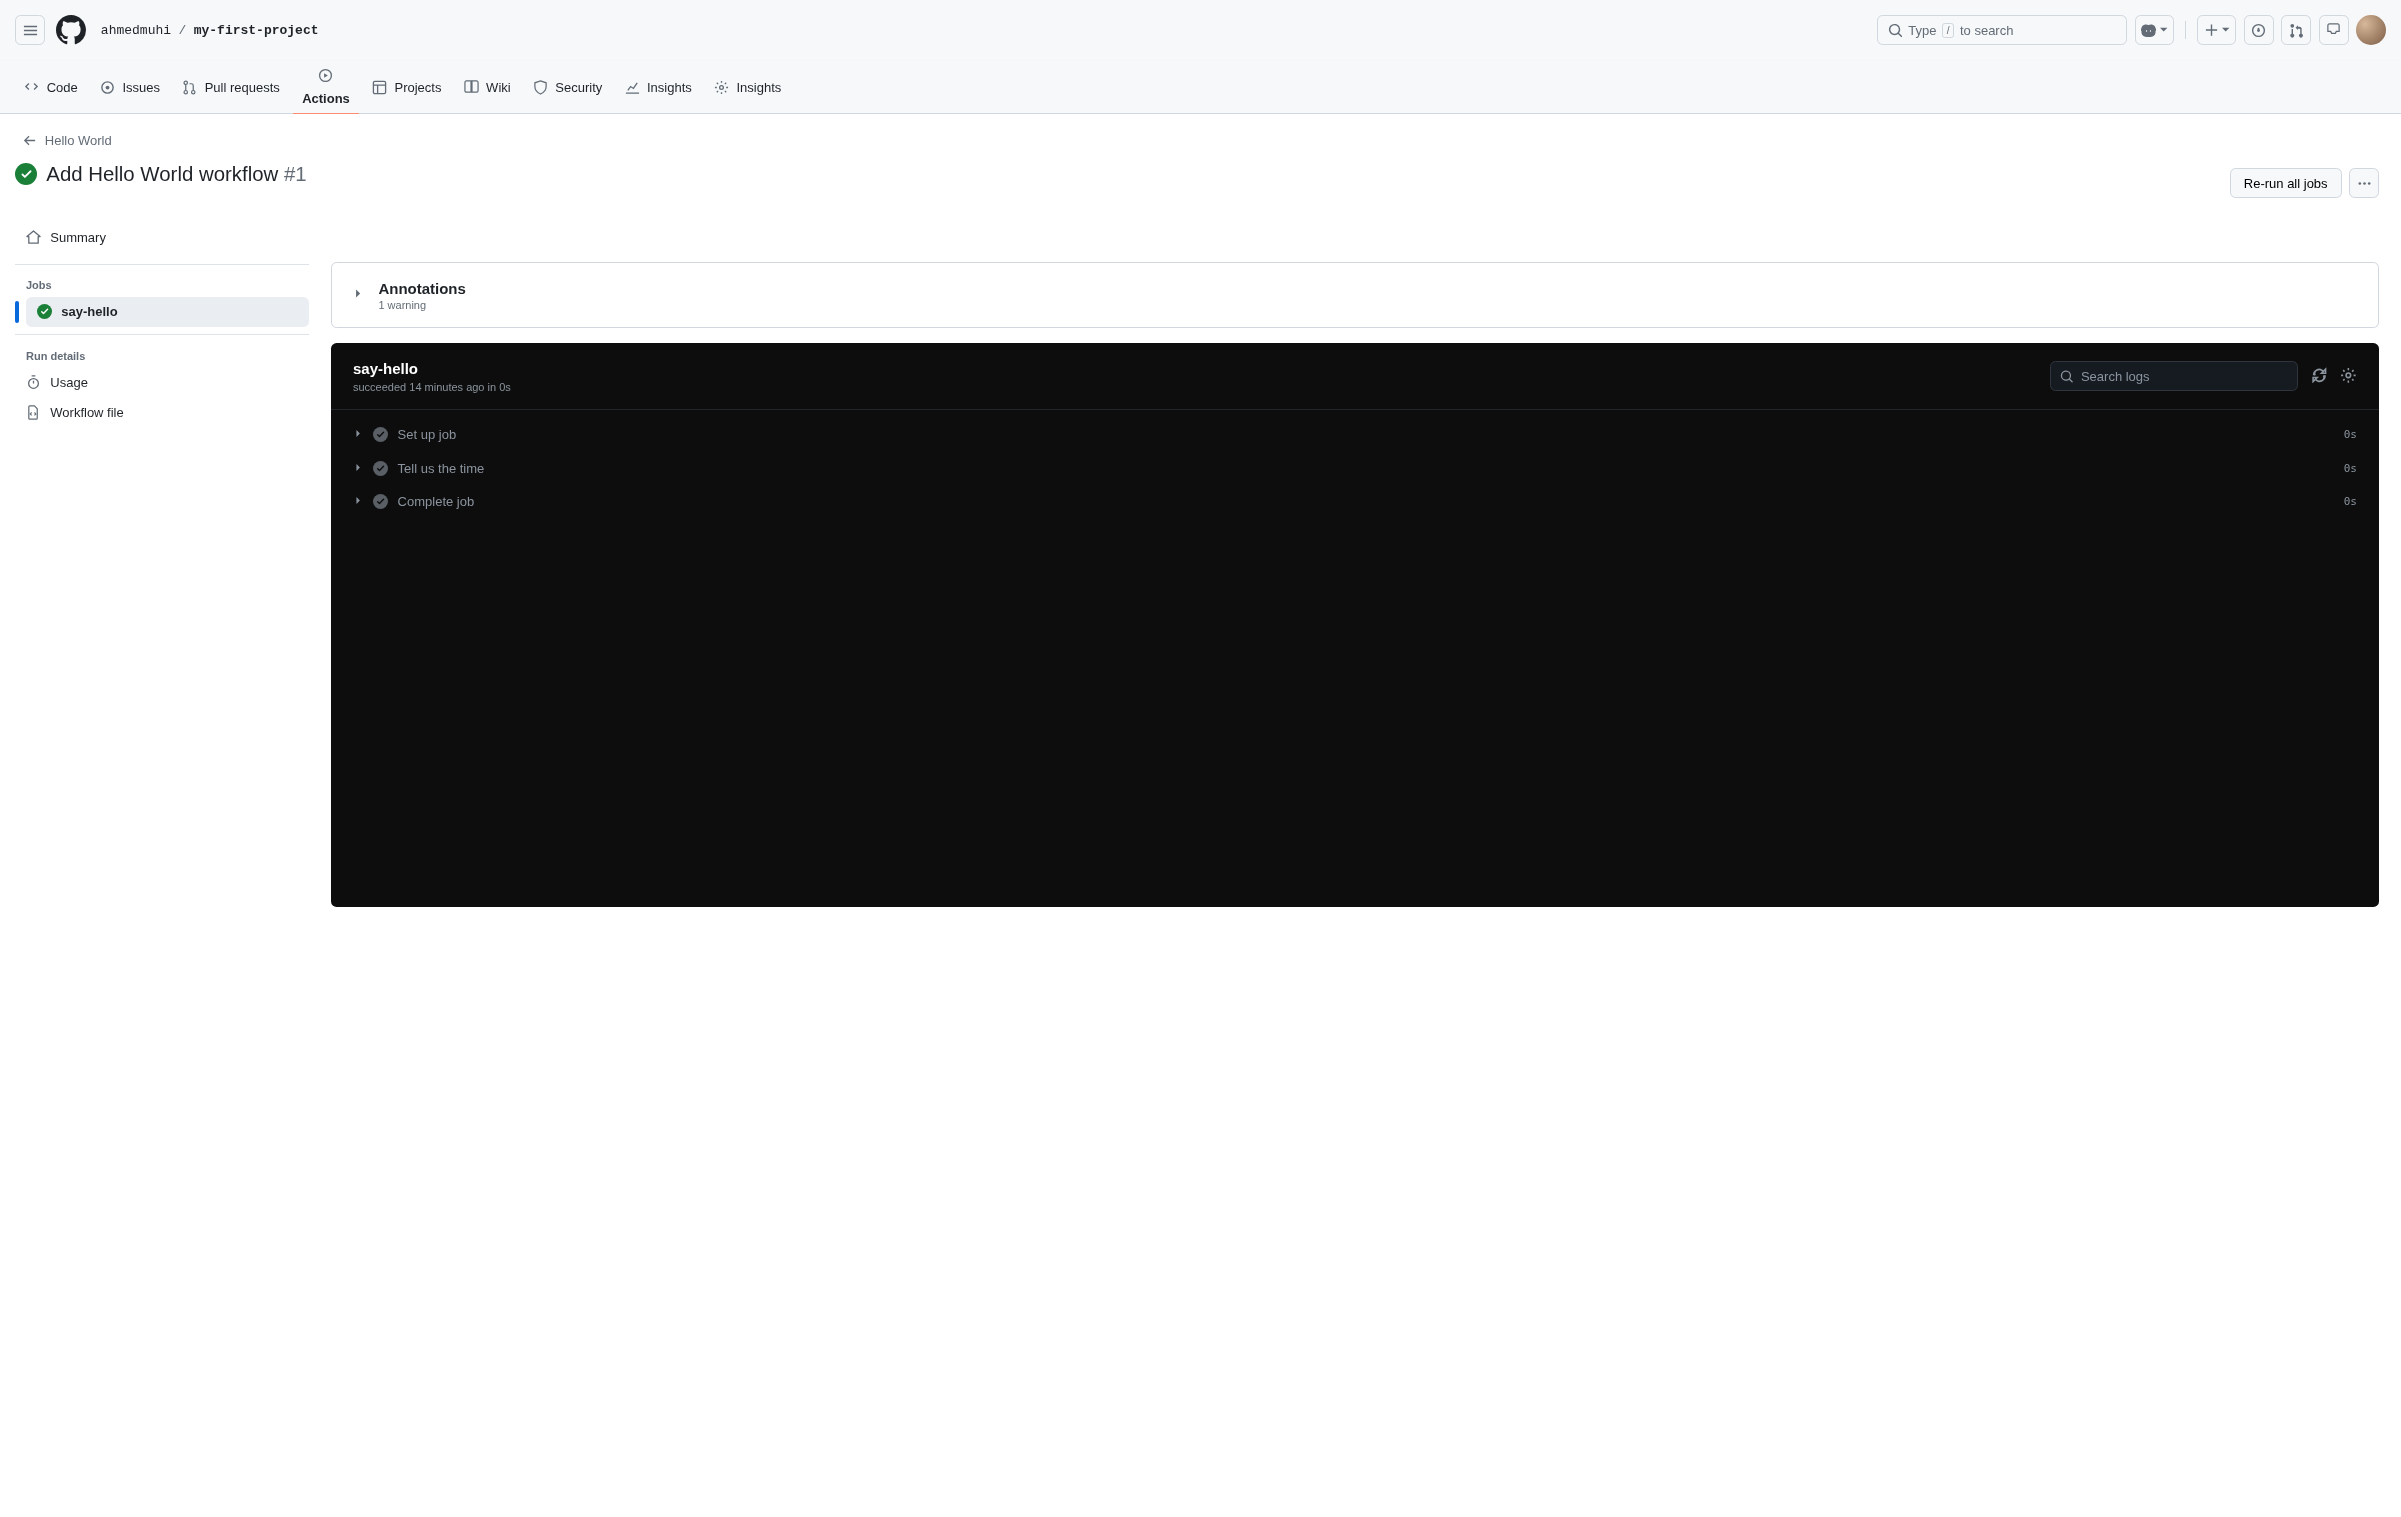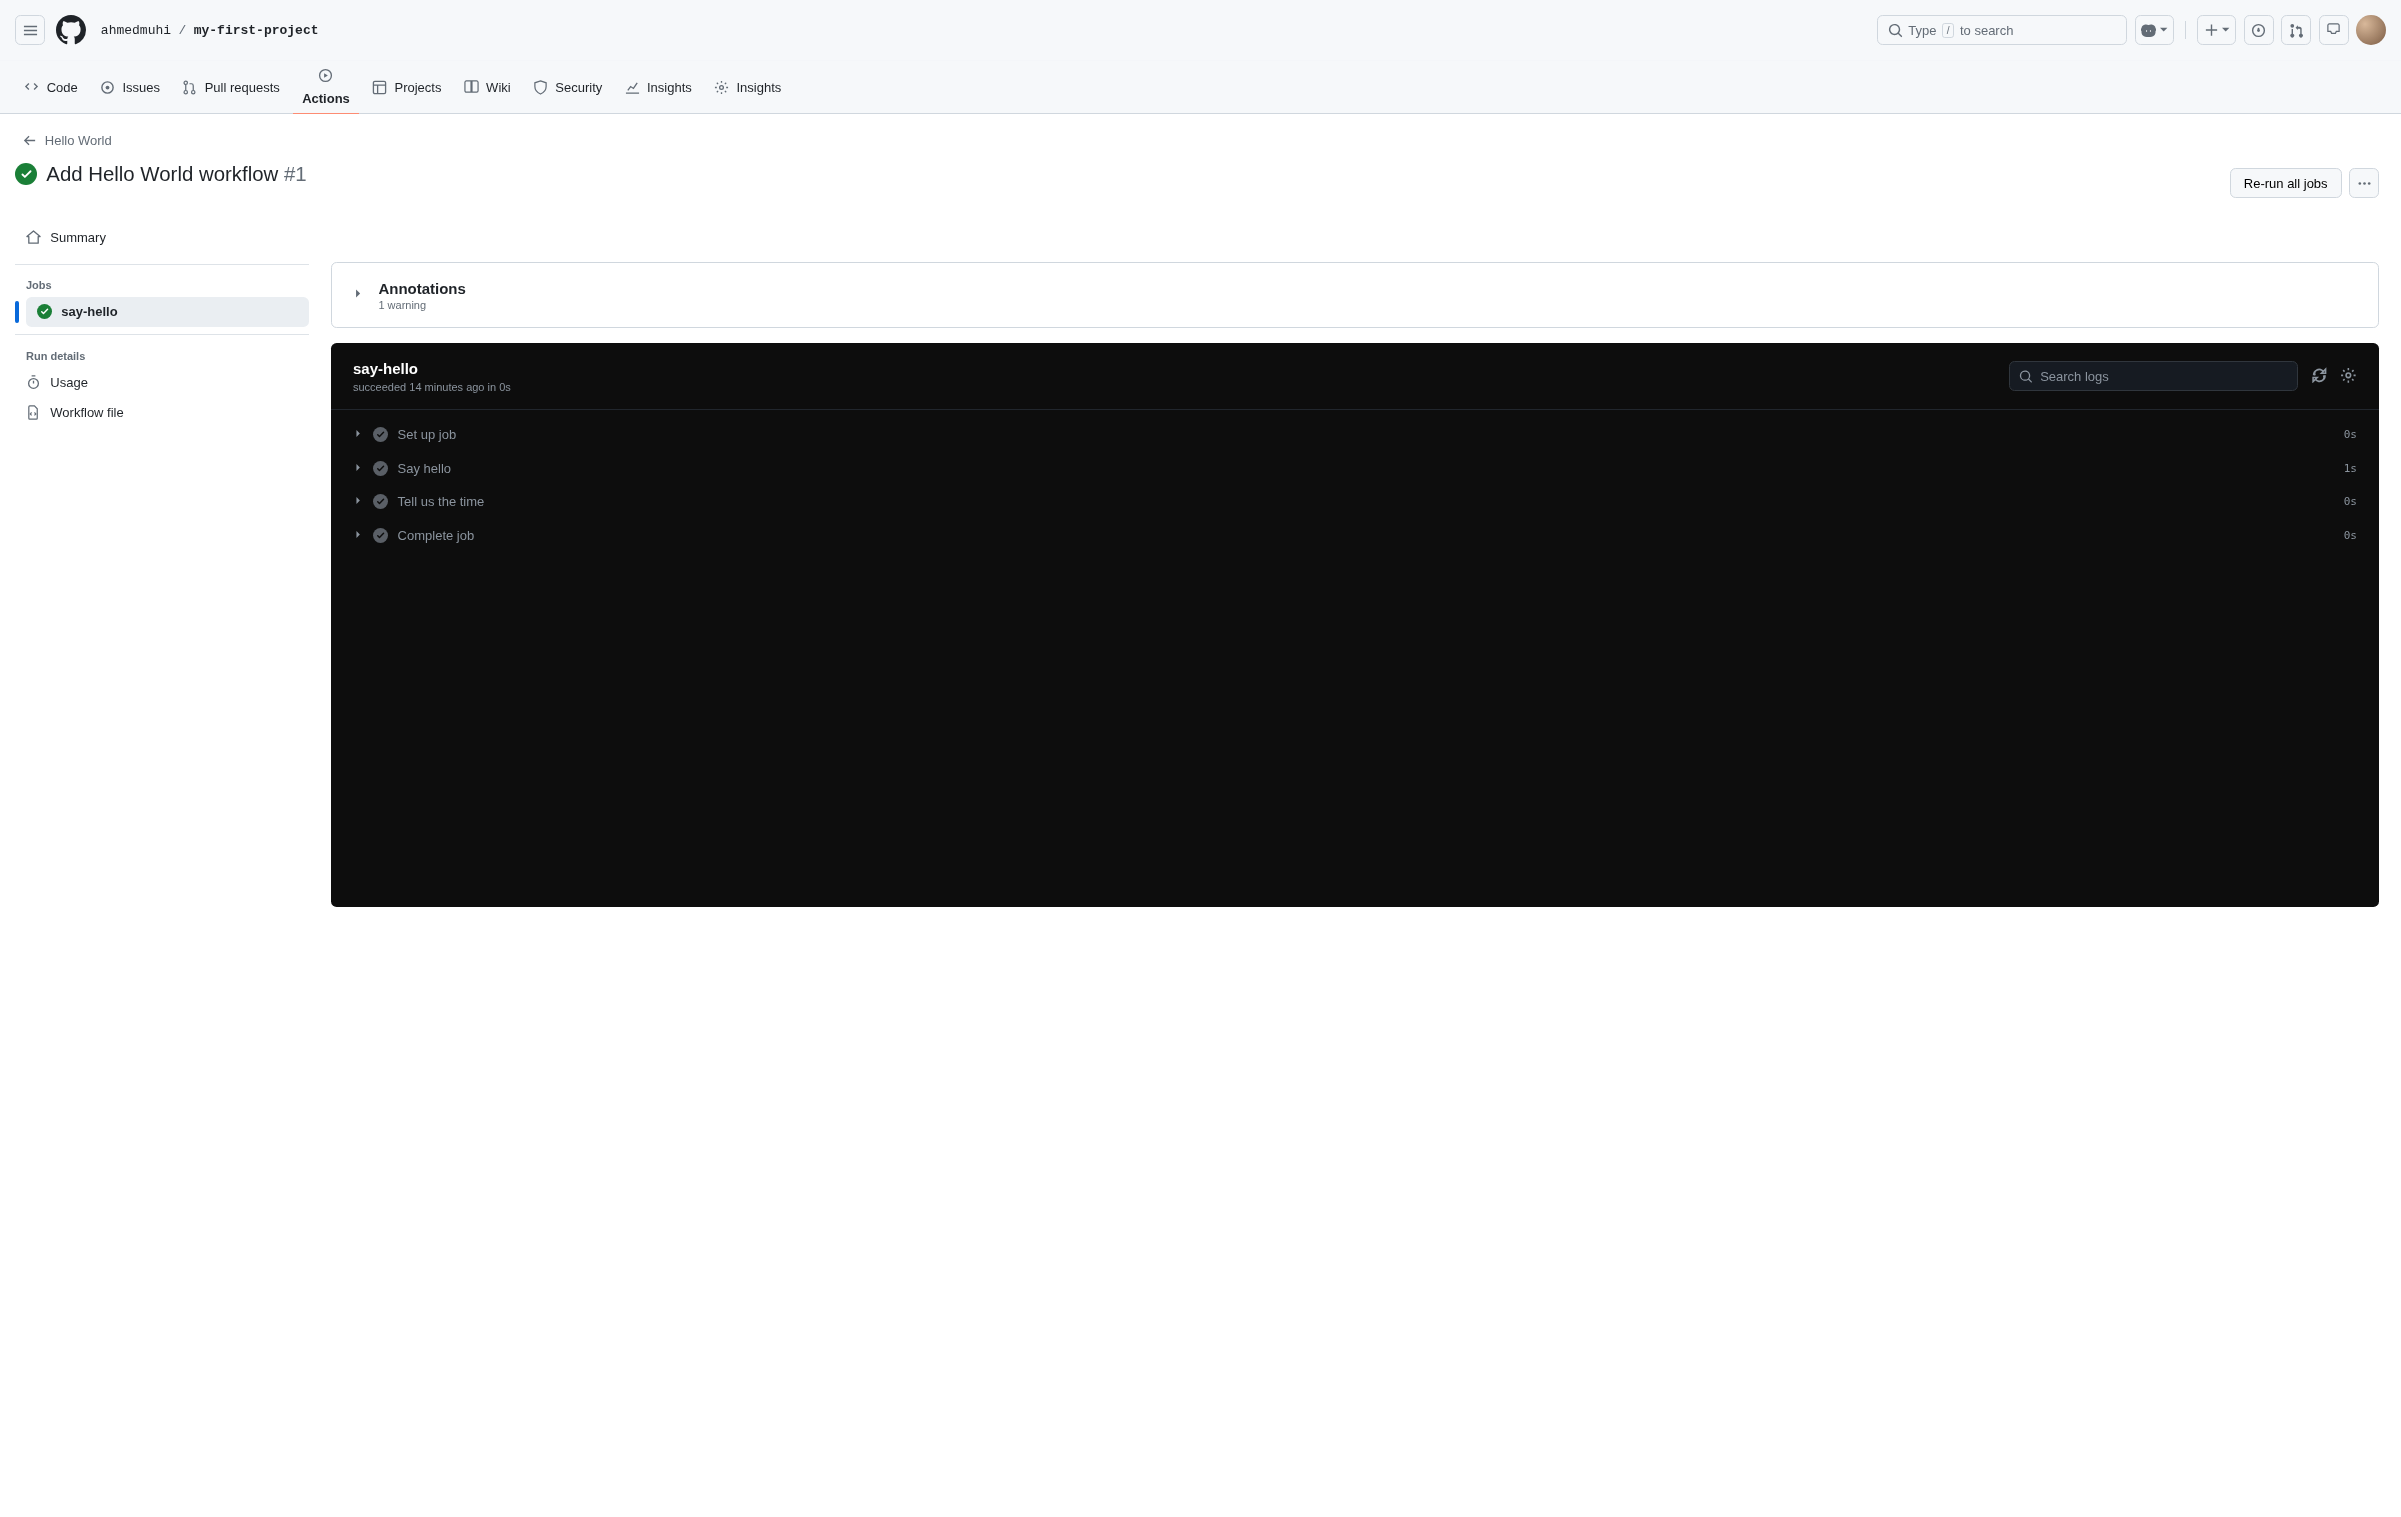--- a/index.html
+++ b/index.html
@@ -205,21 +205,21 @@
     }
     .log-header {
       display:flex; align-items:center; padding: 16.7px 22px;
       border-bottom: 0.9px solid #21262d;
     }
     .log-title { font-size:15px; font-weight:600; color:#fff;}
     .log-sub { font-size:11px; color:#8b949e; margin-top:3.7px;}
     .log-header-right { margin-left:auto; display:flex; gap:13px; align-items:center;}
     .log-search {
       background:#161b22; border:0.9px solid #30363d; border-radius:5.6px;
-      width: 289px; height:30px; display:flex; align-items:center;
+      width: 248px; height:30px; display:flex; align-items:center;
       padding:0 9.3px; gap:7.4px;
     }
     .log-search svg { width:15px;height:15px;fill:#8b949e;}
     .log-search input {
       background:transparent; border:none; outline:none; color:#e6edf3;
       font-size:13px; width:100%;
     }
     .log-search input::placeholder { color:#8b949e;}
     .log-ctrl svg { width:16.7px;height:16.7px;fill:#8b949e; cursor:pointer;}
 
@@ -506,32 +506,20 @@
           </div>
           <div class="step-row">
     <span class="step-chev"><svg viewBox="0 0 16 16">
                 <path d="M5 3l5 5-5 5z"></path>
               </svg></span>
     <span class="step-status">
               <svg viewBox="0 0 16 16">
                 <path d="M13 4L6 11 3 8" fill="none" stroke="#0d0d0d" stroke-width="2.5" stroke-linecap="round" stroke-linejoin="round"></path>
               </svg>
             </span>
-    <span class="step-name">Say hello</span>
-    <span class="step-dur">1s</span>
-          </div>
-          <div class="step-row">
-    <span class="step-chev"><svg viewBox="0 0 16 16">
-                <path d="M5 3l5 5-5 5z"></path>
-              </svg></span>
-    <span class="step-status">
-              <svg viewBox="0 0 16 16">
-                <path d="M13 4L6 11 3 8" fill="none" stroke="#0d0d0d" stroke-width="2.5" stroke-linecap="round" stroke-linejoin="round"></path>
-              </svg>
-            </span>
     <span class="step-name">Tell us the time</span>
     <span class="step-dur">0s</span>
           </div>
           <div class="step-row">
     <span class="step-chev"><svg viewBox="0 0 16 16">
                 <path d="M5 3l5 5-5 5z"></path>
               </svg></span>
     <span class="step-status">
               <svg viewBox="0 0 16 16">
                 <path d="M13 4L6 11 3 8" fill="none" stroke="#0d0d0d" stroke-width="2.5" stroke-linecap="round" stroke-linejoin="round"></path>

